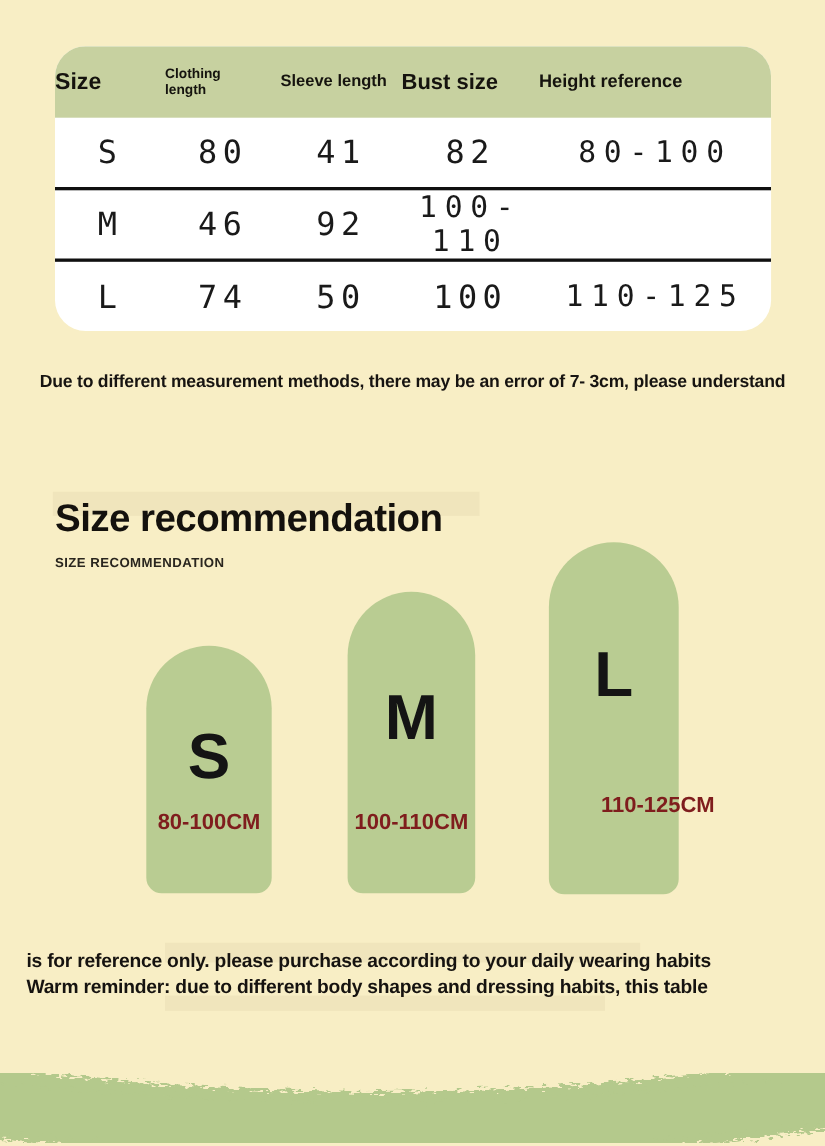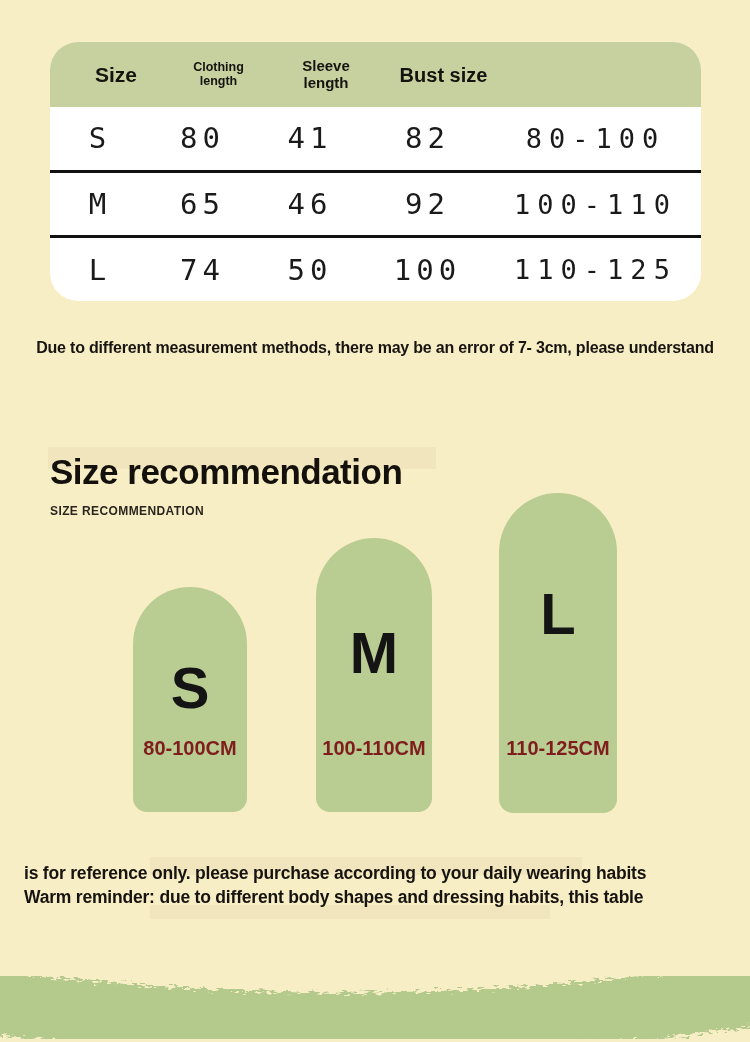--- a/index.html
+++ b/index.html
@@ -22,25 +22,24 @@
     overflow: hidden;
   }
   .table-header {
     display: grid;
     grid-template-columns: 100px 105px 110px 125px 1fr;
     height: 65px;
     background: #c7d1a0;
     align-items: center;
   }
   .th {
-    text-align: center;
+    text-align: left;
     font-weight: 700;
     color: #15130e;
     line-height: 1.1;
-    padding-left: 32px;
   }
   .th.c0 { font-size: 21px; }
   .th.c1 { font-size: 12.5px; }
   .th.c1 span { display: inline-block; max-width: 62px; }
   .th.c2 { font-size: 15px; }
   .th.c3 { font-size: 20px; }
   .th.c4 { font-size: 16.5px; }
 
   .table-body { display: flex; flex-direction: column; height: 194px; }
   .trow {
@@ -113,21 +112,21 @@
   .arch-range {
     position: absolute;
     width: 100%;
     text-align: center;
     font-size: 20px;
     font-weight: 600;
     color: #7f1d1d;
   }
   .arch.s .arch-range { top: 150px; }
   .arch.m .arch-range { top: 199px; }
-  .arch.l .arch-range { top: 244px; }
+  .arch.l .arch-range { top: 228px; margin-left: 40px; }
 
   
   .reminder {
     position: absolute;
     left: 24px; top: 861px;
     width: 710px;
     font-size: 17.5px;
     font-weight: 700;
     line-height: 24px;
     letter-spacing: -0.2px;
@@ -145,32 +144,32 @@
 </style>
 </head>
 <body>
 
 <div class="table-card">
   <div class="table-header">
     <div class="th c0">Size</div>
     <div class="th c1"><span>Clothing length</span></div>
     <div class="th c2">Sleeve length</div>
     <div class="th c3">Bust size</div>
+    <div class="th c4">Height reference</div>
   </div>
   <div class="table-body">
     <div class="trow">
       <div class="td c0">S</div>
       <div class="td c1">80</div>
       <div class="td c2">41</div>
       <div class="td c3">82</div>
       <div class="td c4">80-100</div>
     </div>
     <div class="trow">
       <div class="td c0">M</div>
-      <div class="td c1">65</div>
       <div class="td c2">46</div>
       <div class="td c3">92</div>
       <div class="td c4">100-110</div>
     </div>
     <div class="trow">
       <div class="td c0">L</div>
       <div class="td c1">74</div>
       <div class="td c2">50</div>
       <div class="td c3">100</div>
       <div class="td c4">110-125</div>

